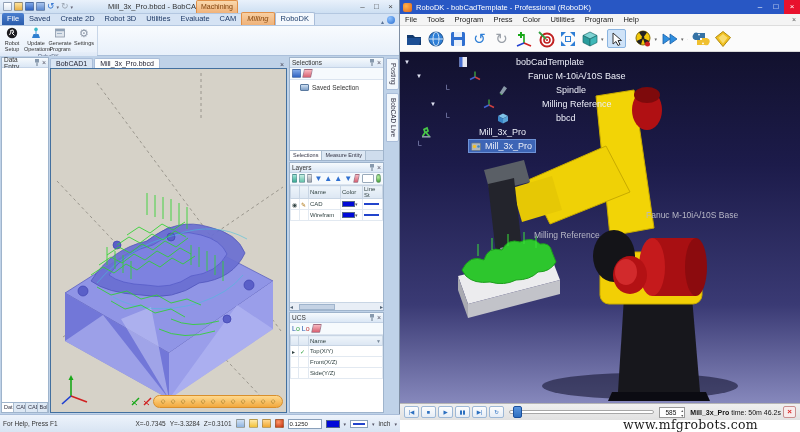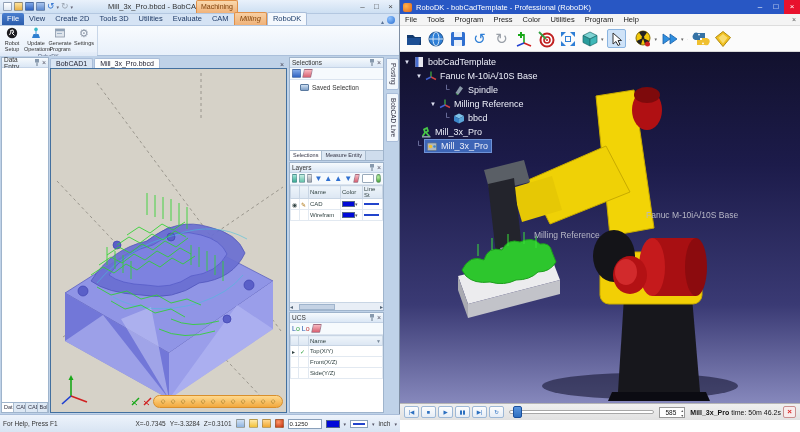--- a/index.html
+++ b/index.html
@@ -131,21 +131,21 @@
   .tbi{width:19px;height:19px;display:flex;align-items:center;justify-content:center;}
   .tbi.glyph{font-size:15px;line-height:19px;}
   .tbi.sel{background:#cfe3f8;border:1px solid #8ab4e0;border-radius:2px;}
   .tdd{font-size:5px;color:#666;margin-left:-1px;}
   .tsep{color:#c9c9c9;font-size:6px;}
   
   .view3d{position:absolute;left:0;top:52px;width:400px;height:351px;overflow:hidden;
     background:linear-gradient(180deg,#12112e 0%,#1c1b4a 32%,#3a3a74 72%,#8688bc 100%);}
   .robot{position:absolute;left:0;top:0;}
   .tree{position:absolute;left:4px;top:3px;}
-  .trow{display:flex;align-items:center;height:14px;font-size:9px;color:#eceef8;white-space:nowrap;}
+  .trow{display:flex;align-items:center;height:14px;font-size:9px;color:#eceef8;white-space:nowrap;gap:44px;}
   .d0{padding-left:0;} .d1{padding-left:12px;} .d2{padding-left:26px;} .d3{padding-left:40px;}
   .texp{width:9px;font-size:6px;color:#dfe2f2;}
   .tcon{width:9px;font-size:8px;color:#9aa0d0;line-height:10px;}
   .ticon{width:12px;height:12px;margin-right:3px;flex:0 0 12px;}
   .selbox{display:inline-flex;align-items:center;background:#3d65b6;outline:1px solid #6e92d6;padding:0 3px 0 1px;}
   .lbl3d{position:absolute;color:#b7b7c6;font-size:8.5px;white-space:nowrap;}
   
   .playbar{position:absolute;left:0;top:403px;width:100%;height:17px;background:linear-gradient(#f0f0f0,#e1e1e1);
     border-top:1px solid #b5b5b5;display:flex;align-items:center;gap:2px;padding:0 4px;}
   .pbtn{width:15px;height:12px;background:linear-gradient(#fdfdfd,#e6edf6);border:1px solid #9db8d6;border-radius:2px;
@@ -185,23 +185,23 @@
       <span class="bc-context">Machining</span>
       <div class="bc-winbtns">
         <span>–</span>
         <span>□</span>
         <span>×</span>
       </div>
     </div>
 
     <div class="bc-tabs">
       <span class="rtab file">File</span>
-      <span class="rtab">View</span>
+      <span class="rtab">Saved</span>
       <span class="rtab">Create 2D</span>
-      <span class="rtab">Tools 3D</span>
+      <span class="rtab">Robot 3D</span>
       <span class="rtab">Utilities</span>
       <span class="rtab">Evaluate</span>
       <span class="rtab">CAM</span>
       <span class="rtab milling">Milling</span>
       <span class="rtab active">RoboDK</span>
       <span class="rtab-sp"></span>
       <span class="collapse">▴</span>
       <span class="helpdot"></span>
     </div>
 
@@ -751,14 +751,17 @@
         <span>585</span>
         <span class="arr"><span>▴</span><br><span>▾</span></span>
       </span>
       <span class="ptext">
         <b>Mill_3x_Pro</b>
         <span>time: 50m 46.2s</span>
       </span>
       <span class="pclose">×</span>
     </div>
 
+    <div class="bstrip">
+      <span class="watermark">www.mfgrobots.com</span>
+    </div>
   </section>
 </div>
 
 </body></html>

